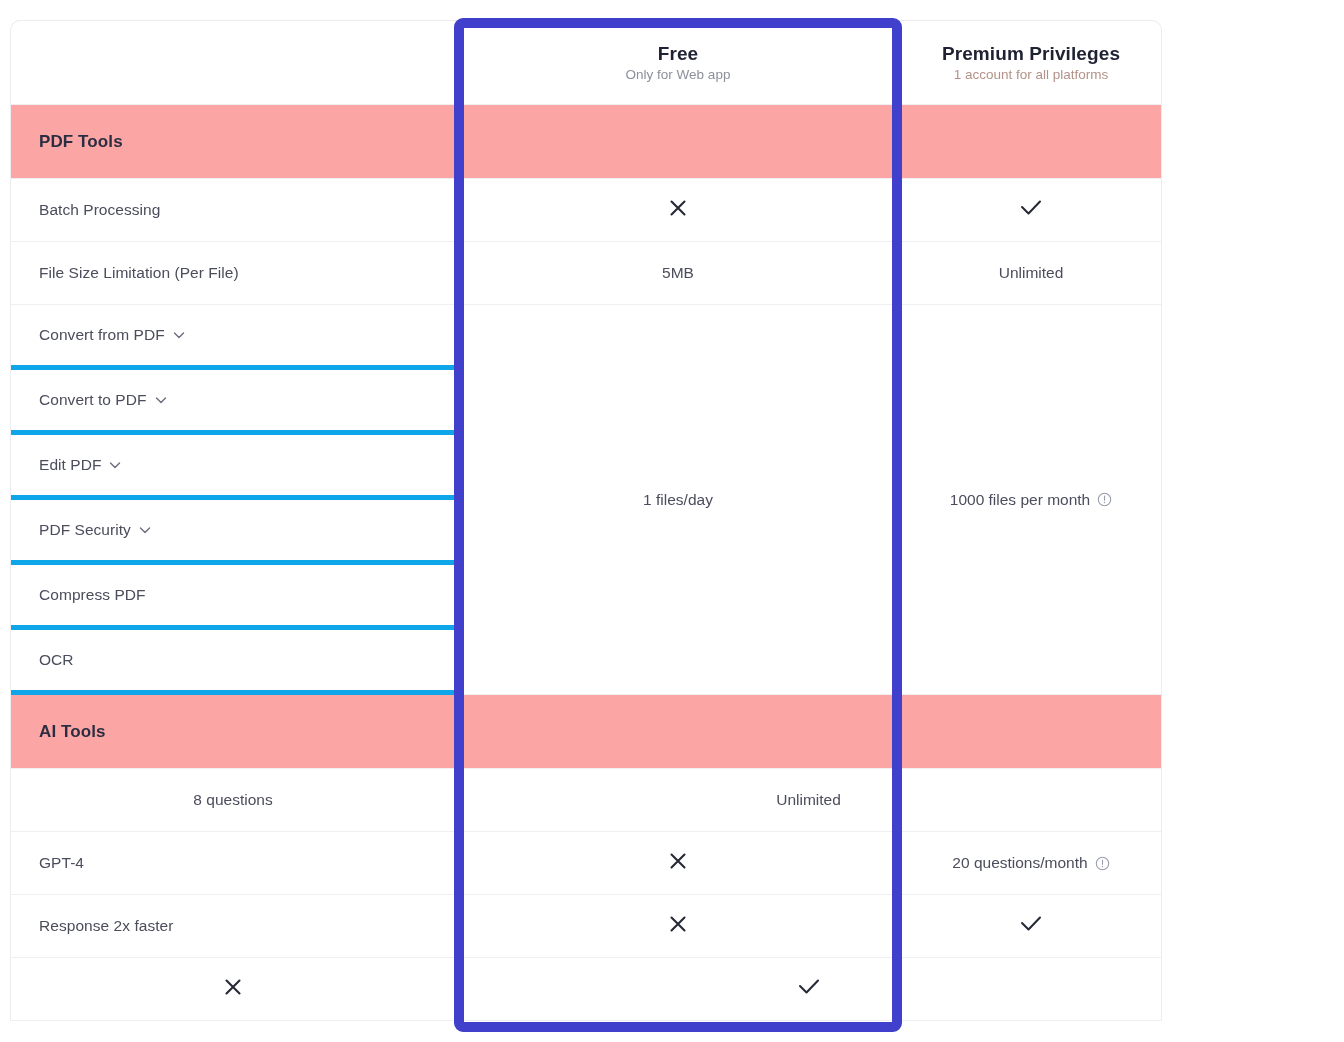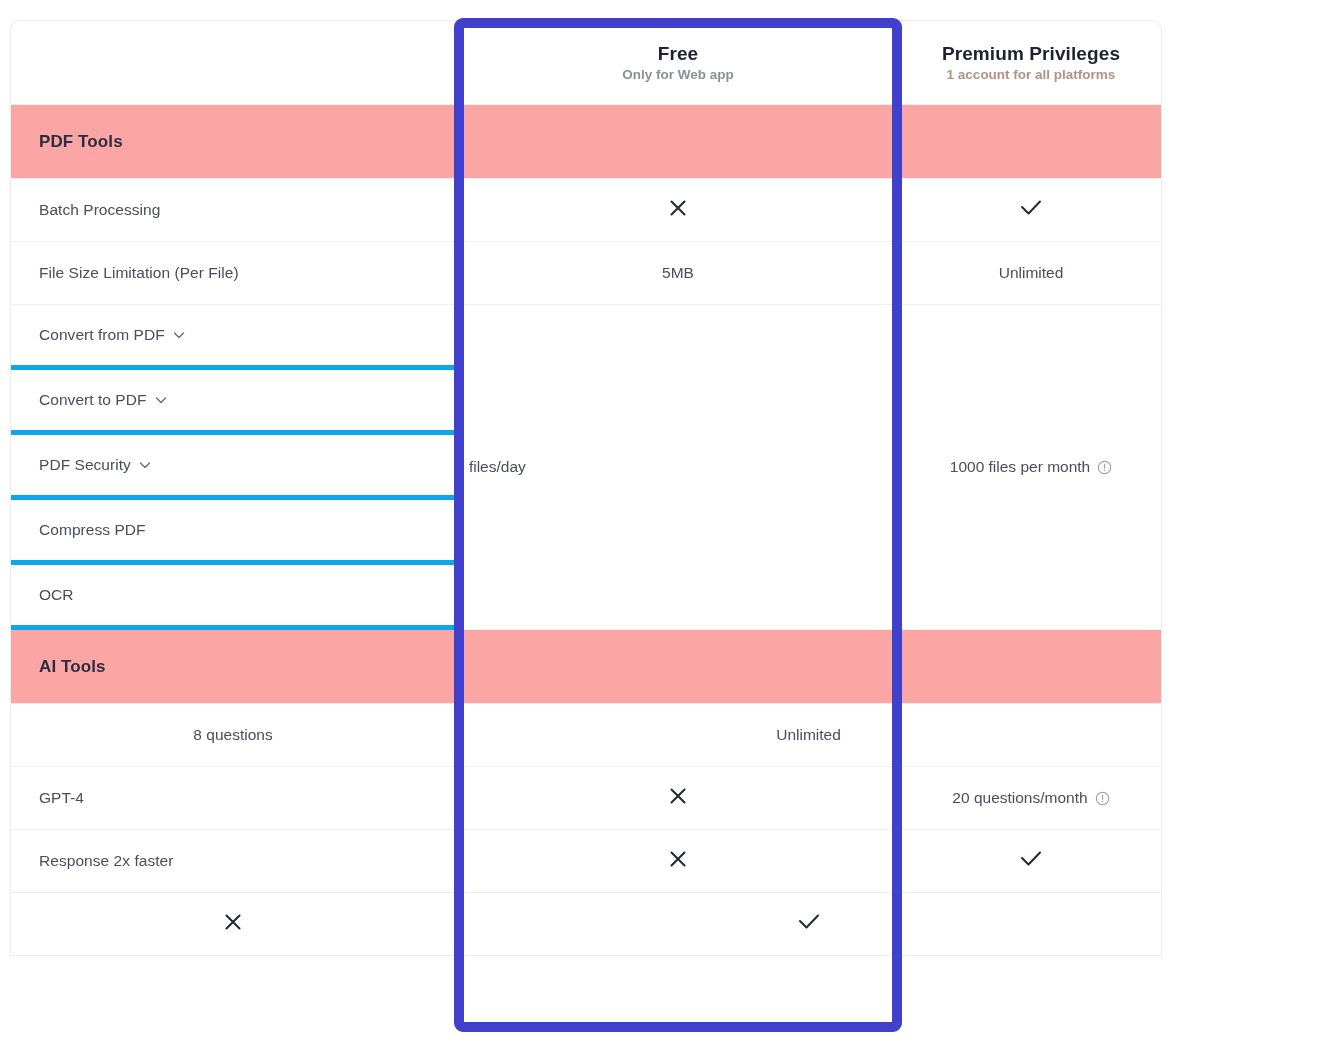--- a/index.html
+++ b/index.html
@@ -75,21 +75,20 @@
     font-weight: bold;
     color: #1f2233;
     letter-spacing: .1px;
     line-height: 1.25;
   }
   .plan-sub {
     font-size: 13.5px;
     color: #8d8f9b;
     margin-top: 1px;
     line-height: 1.2;
-    font-weight: bold;
   }
   .plan-sub.accent { color: #b29288; }
 
   
   .section-row { height: 74px; background: #f5f6f9; }
   .section-row .cell { background: #fca5a5; }
   .section-title {
     font-size: 17px;
     font-weight: bold;
     color: #2b2e42;
@@ -136,20 +135,21 @@
     display: flex;
     align-items: center;
     padding-left: 28px;
     border-bottom: 5px solid #0ea5e9;
   }
   .merged-free {
     width: 445px;
     flex: 0 0 445px;
     display: flex;
     align-items: center;
+    justify-content: center;
     border-right: 1px solid #eeeef3;
     border-bottom: 1px solid #eeeef3;
   }
   .merged-premium {
     flex: 1 1 auto;
     display: flex;
     align-items: center;
     justify-content: center;
     border-bottom: 1px solid #eeeef3;
   }
@@ -247,20 +247,30 @@
                 <span>Convert to PDF</span>
                 <span class="chevron">
                   <svg width="14" height="14" viewBox="0 0 14 14">
                     <path d="M2.5 5 L7 9.5 L11.5 5" stroke="#6b6d7c" stroke-width="1.4" stroke-linecap="round" stroke-linejoin="round" fill="none"></path>
                   </svg>
                 </span>
               </span>
             </div>
             <div class="sub-row">
               <span class="feature-label">
+                <span>Edit PDF</span>
+                <span class="chevron">
+                  <svg width="14" height="14" viewBox="0 0 14 14">
+                    <path d="M2.5 5 L7 9.5 L11.5 5" stroke="#6b6d7c" stroke-width="1.4" stroke-linecap="round" stroke-linejoin="round" fill="none"></path>
+                  </svg>
+                </span>
+              </span>
+            </div>
+            <div class="sub-row">
+              <span class="feature-label">
                 <span>PDF Security</span>
                 <span class="chevron">
                   <svg width="14" height="14" viewBox="0 0 14 14">
                     <path d="M2.5 5 L7 9.5 L11.5 5" stroke="#6b6d7c" stroke-width="1.4" stroke-linecap="round" stroke-linejoin="round" fill="none"></path>
                   </svg>
                 </span>
               </span>
             </div>
             <div class="sub-row">
               <span class="feature-label">

